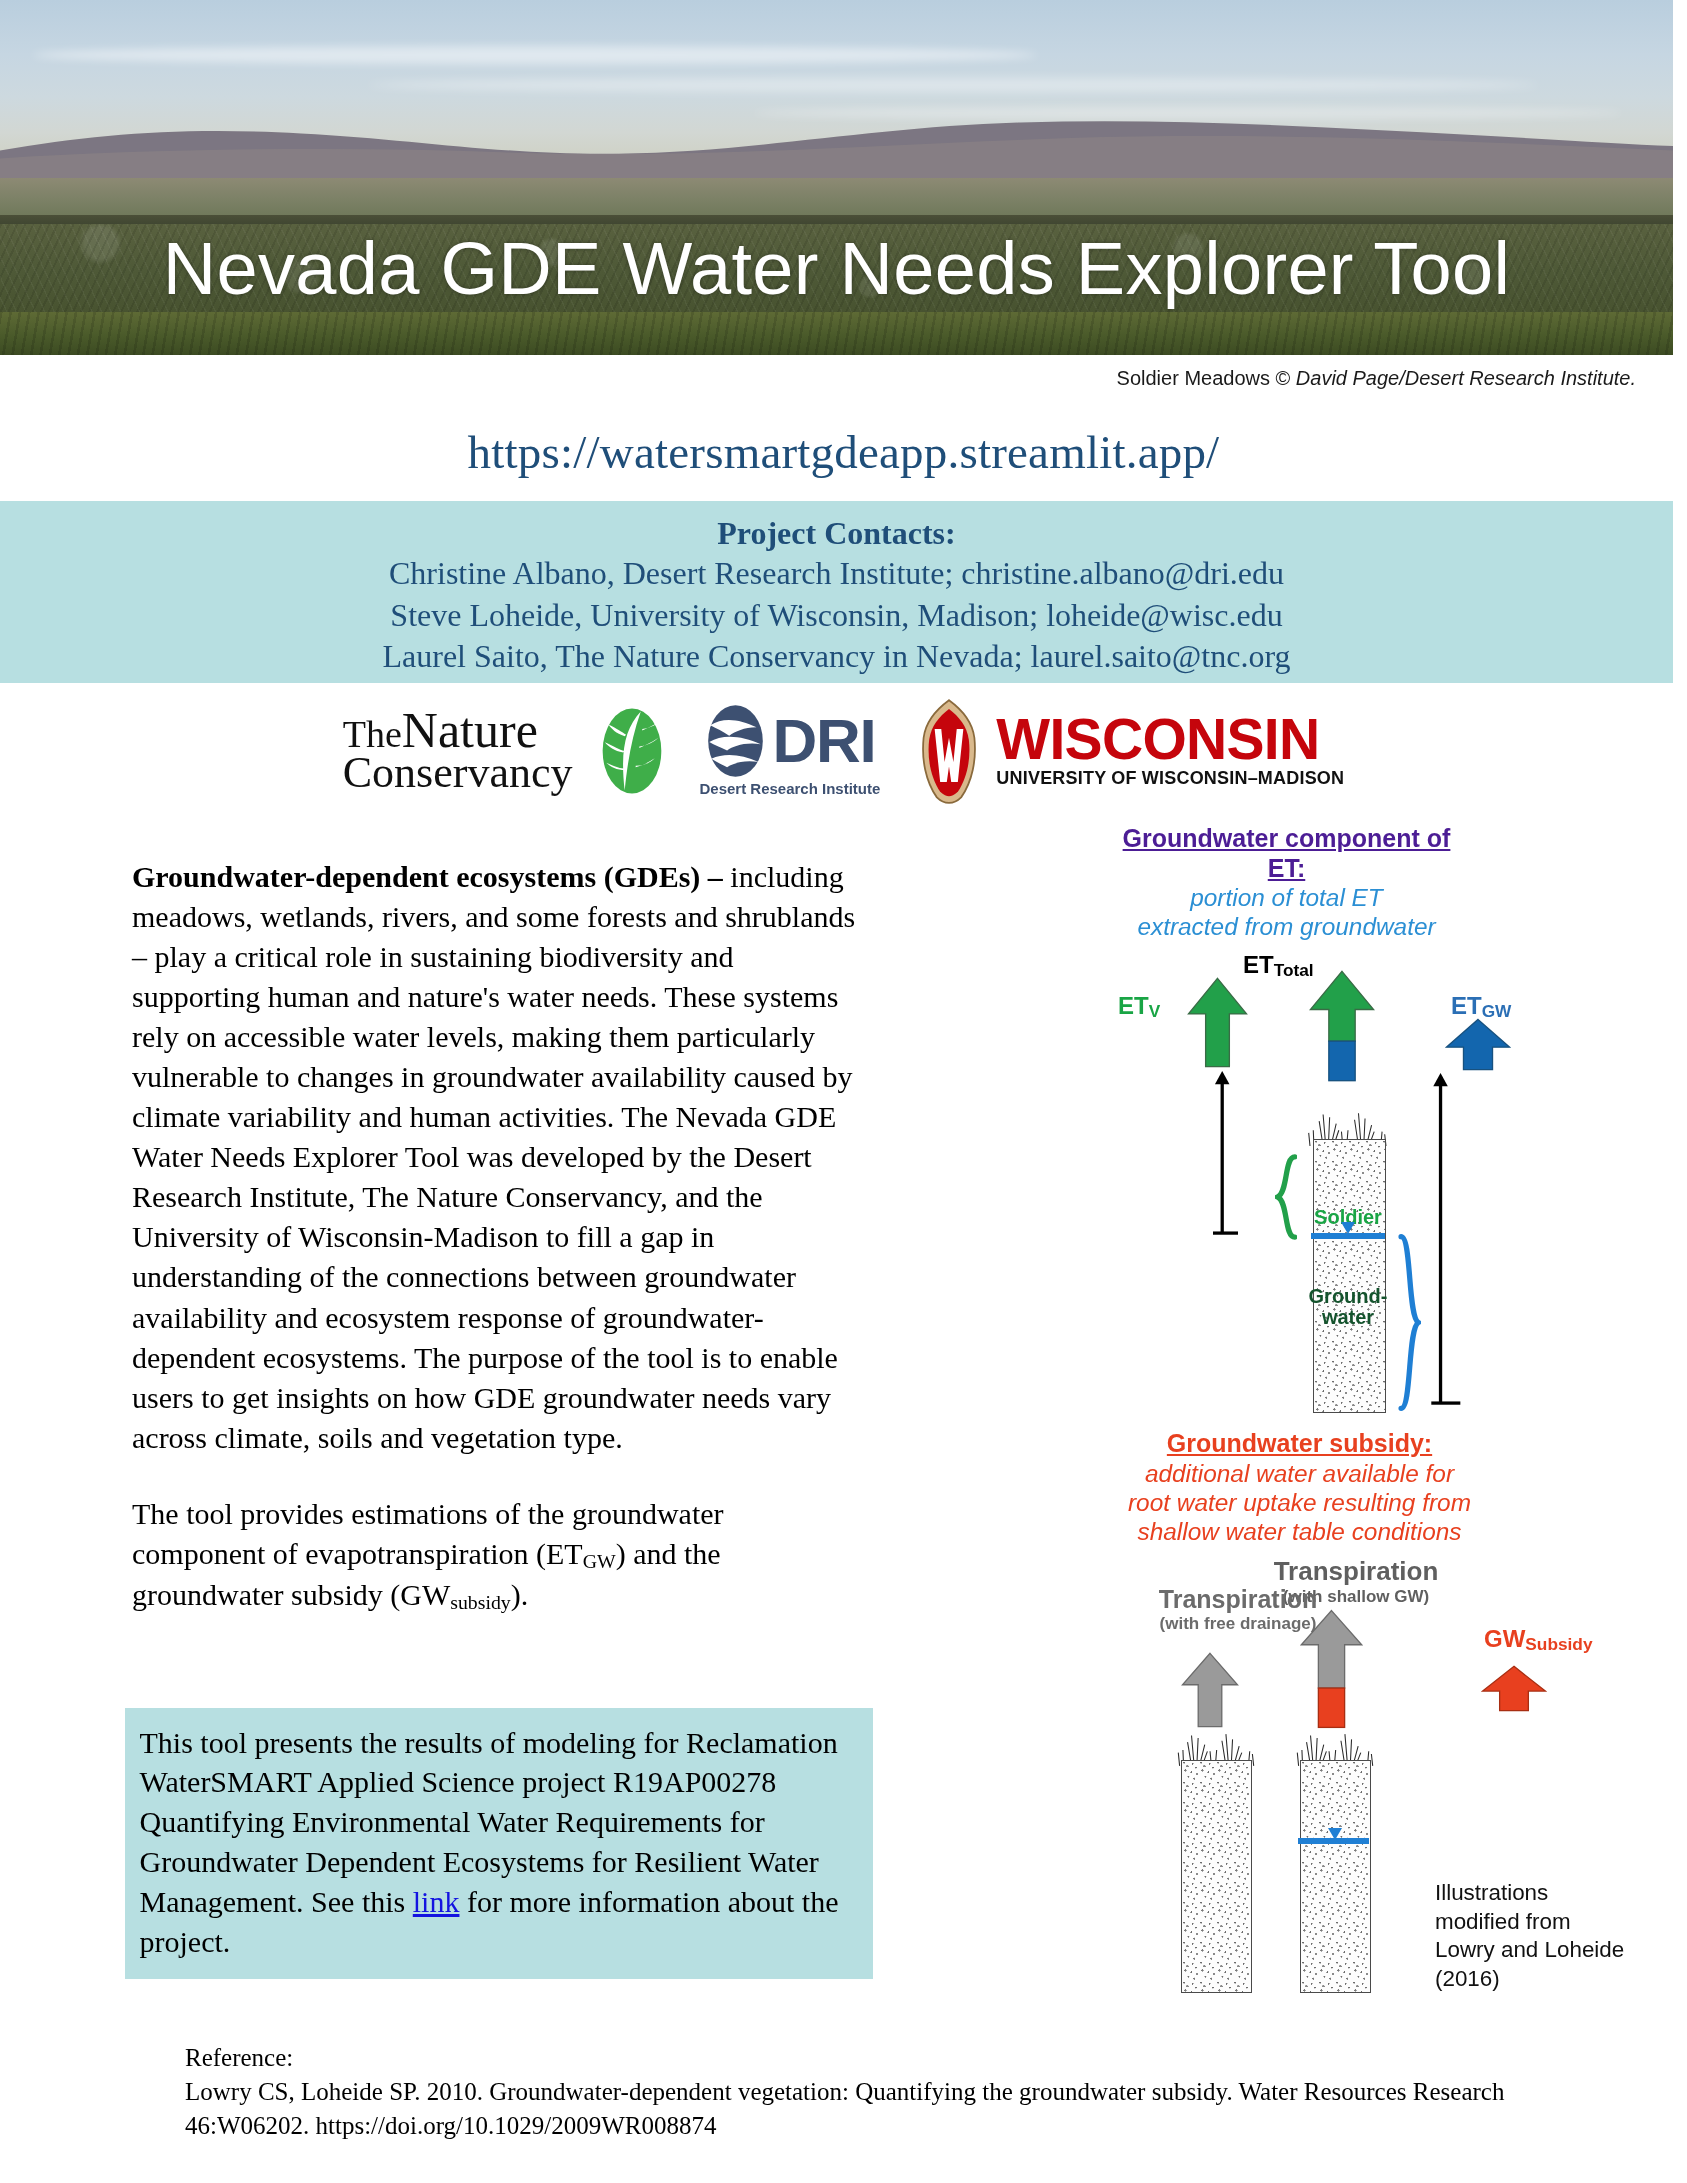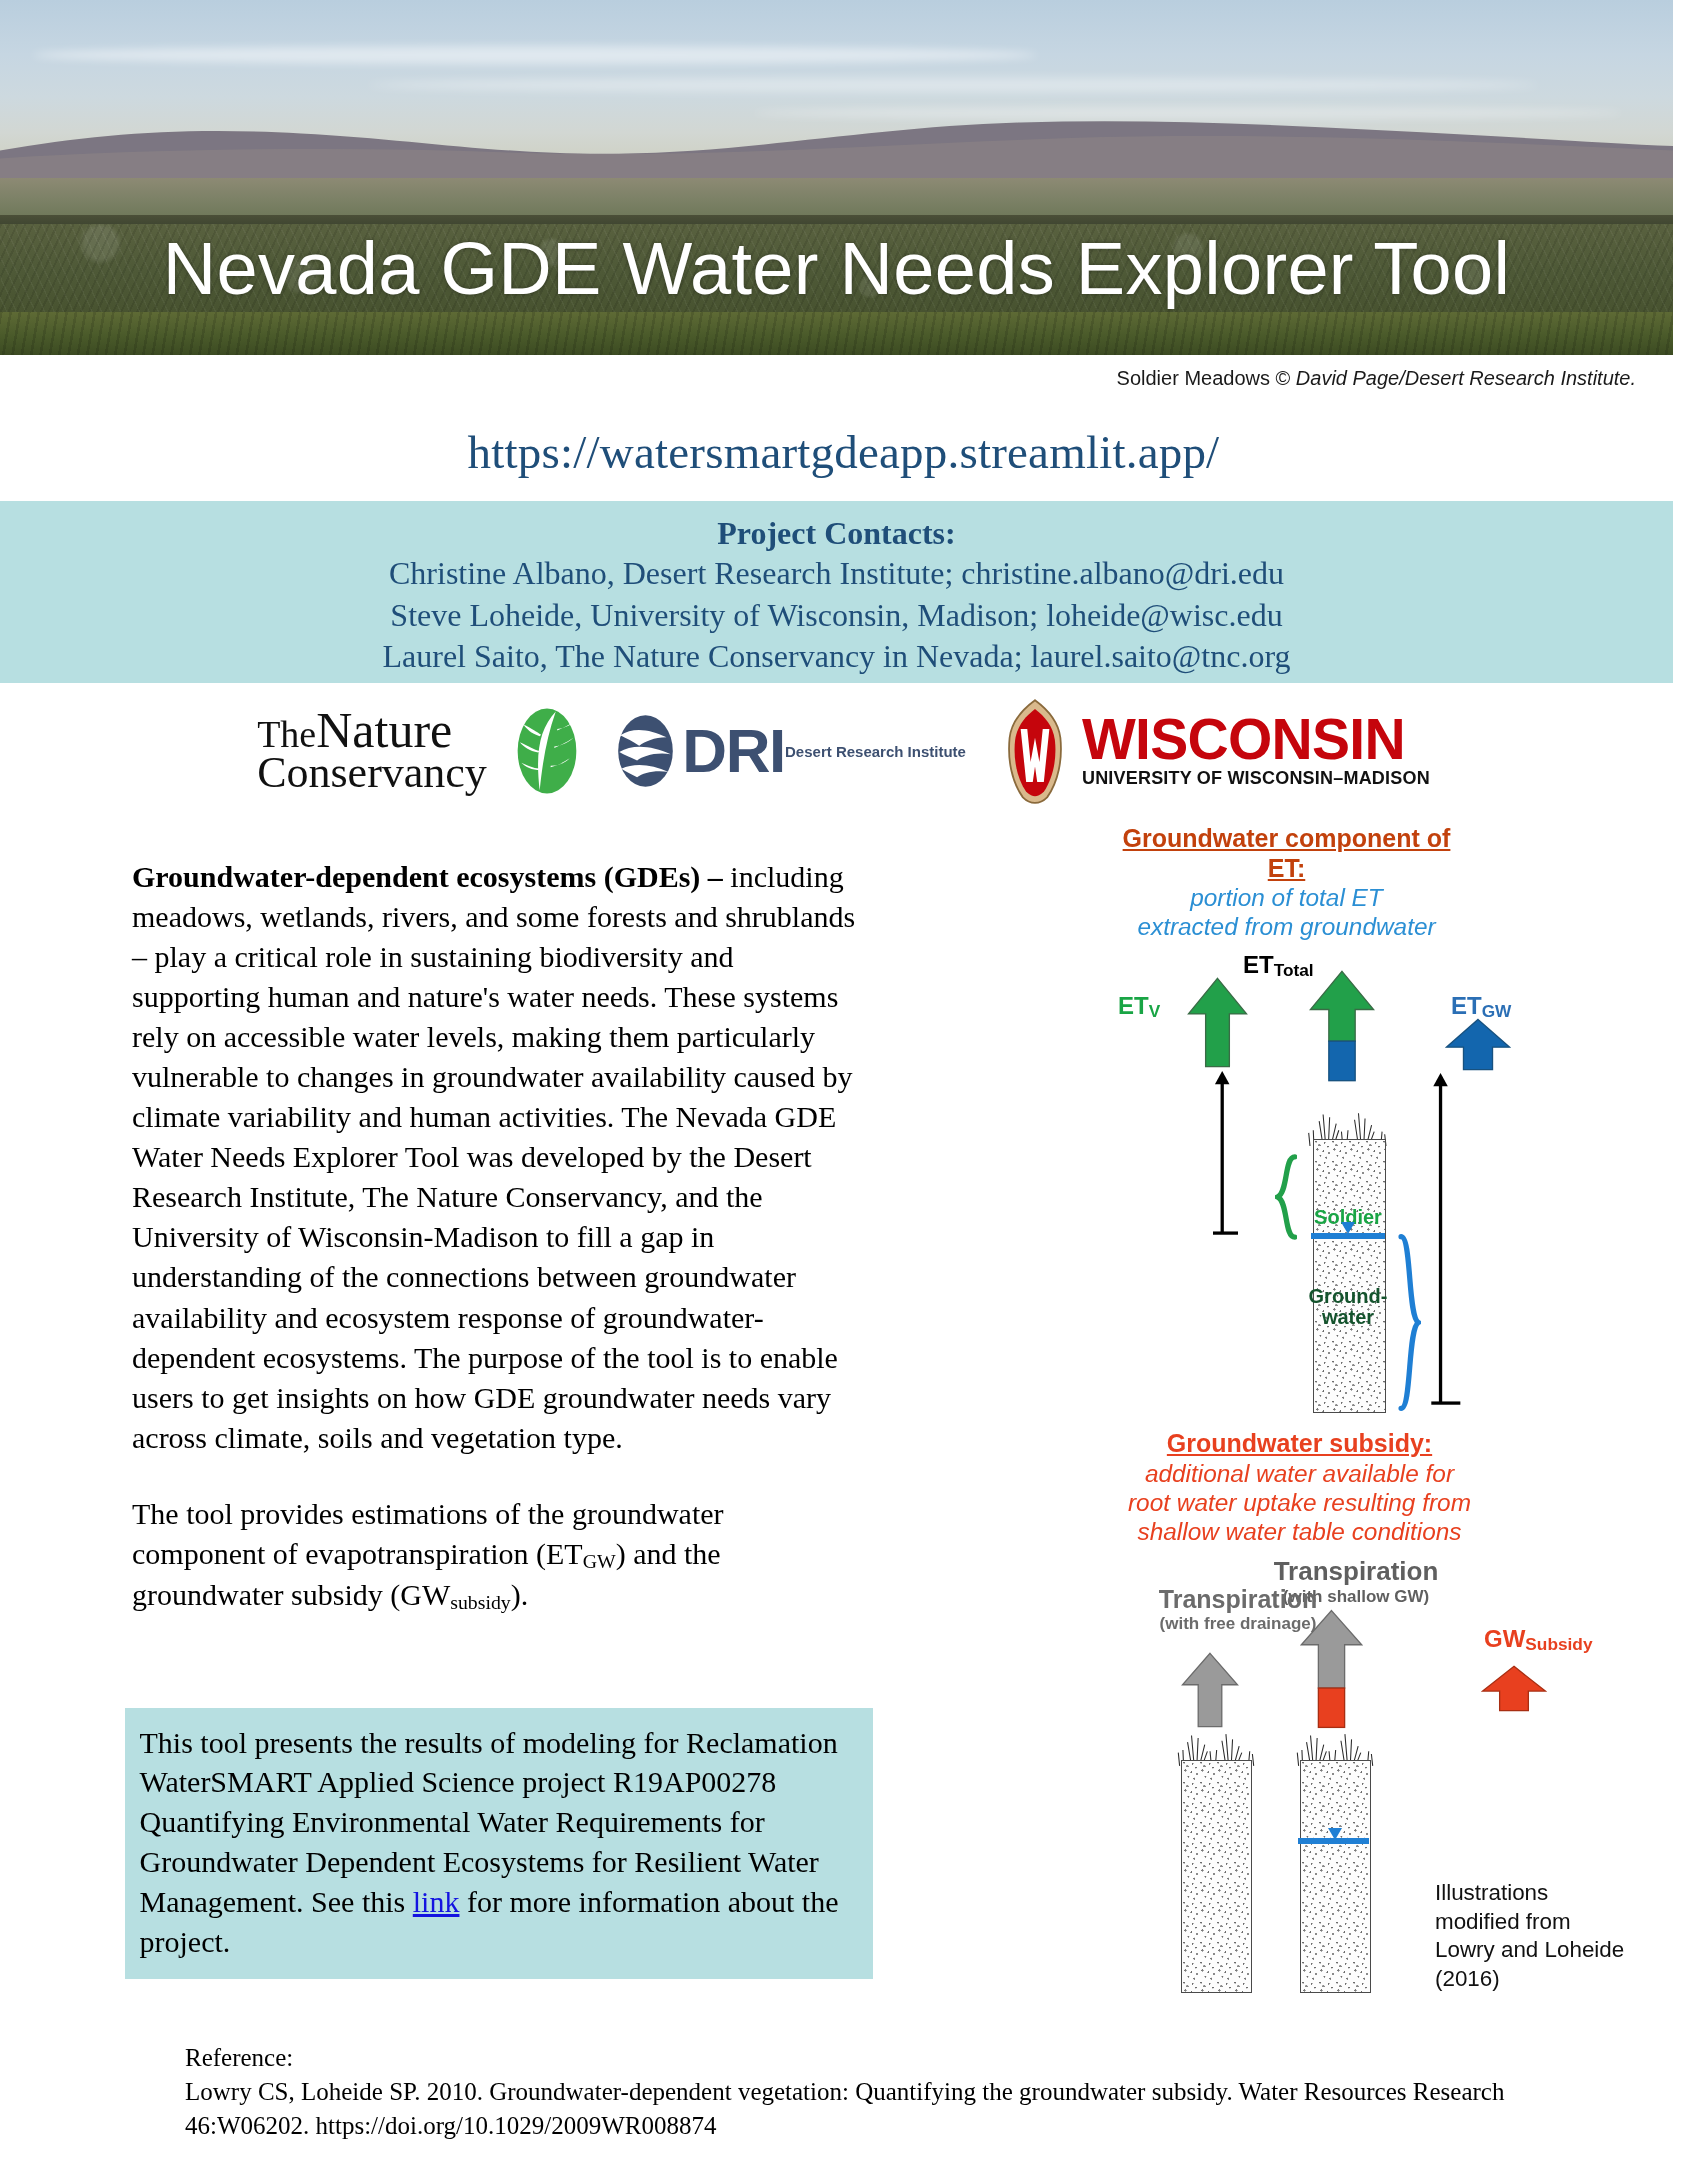--- a/index.html
+++ b/index.html
@@ -60,21 +60,21 @@
 
   
   .logos{position:absolute;left:0;right:0;top:691px;height:119px;
          display:flex;align-items:center;justify-content:center;gap:30px;}
   .tnc{display:flex;align-items:center;gap:23px;}
   .tnc-words{font-family:"Liberation Serif",serif;color:#111;line-height:.92;}
   .tnc-words .l1{font-size:38px;}
   .tnc-words .l1 b{font-size:50px;font-weight:400;}
   .tnc-words .l2{font-size:44px;}
   .tnc-leaf{width:74px;height:88px;}
-  .dri{display:flex;flex-direction:row;align-items:center;}
+  .dri{display:flex;flex-direction:column;align-items:center;}
   .dri-row{display:flex;align-items:center;gap:5.3px;}
   .dri-mark{width:63px;height:74px;}
   .dri-txt{font-family:"Liberation Sans",sans-serif;font-weight:bold;font-size:62px;
            color:#3d5071;letter-spacing:-1.3px;line-height:.9;}
   .dri-sub{font-family:"Liberation Sans",sans-serif;font-weight:bold;font-size:15px;
            color:#3d5071;margin-top:1.3px;}
   .wisc{display:flex;align-items:center;gap:8px;}
   .wisc-crest{width:78px;height:106px;}
   .wisc-words{display:flex;flex-direction:column;}
   .wisc-main{font-family:"Liberation Sans",sans-serif;font-weight:bold;font-size:57px;
@@ -97,21 +97,21 @@
 
   
   .reference{position:absolute;left:185px;top:2041px;width:1418px;
        font-size:25px;line-height:1.36;color:#000;}
 
   
   .diagram{position:absolute;left:983px;top:824px;width:666px;height:1187px;}
 
   .dg-title{position:absolute;text-align:center;font-family:"Liberation Sans",sans-serif;}
   .et-head{left:119px;top:0;width:369px;}
-  .et-head .t1{font-size:25px;color:#c2410c;font-weight:bold;text-decoration:underline;line-height:1.18;}
+  .et-head .t1{font-size:25px;color:#4c1d95;font-weight:bold;text-decoration:underline;line-height:1.18;}
   .et-head .t2{font-size:24.4px;color:#2b8fd4;font-style:italic;line-height:1.2;}
 
   .lbl{position:absolute;font-family:"Liberation Sans",sans-serif;font-weight:bold;}
   .lbl sub{font-size:.72em;vertical-align:-0.2em;}
 
   .lbl-ettotal{left:260px;top:127px;font-size:24px;color:#000;}
   .lbl-etv{left:135px;top:168px;font-size:24px;color:#19a545;}
   .lbl-etgw{left:468px;top:168px;font-size:24px;color:#2b6fb5;}
 
   .arrow-green-v{position:absolute;left:204px;top:153px;width:61px;height:91px;}

